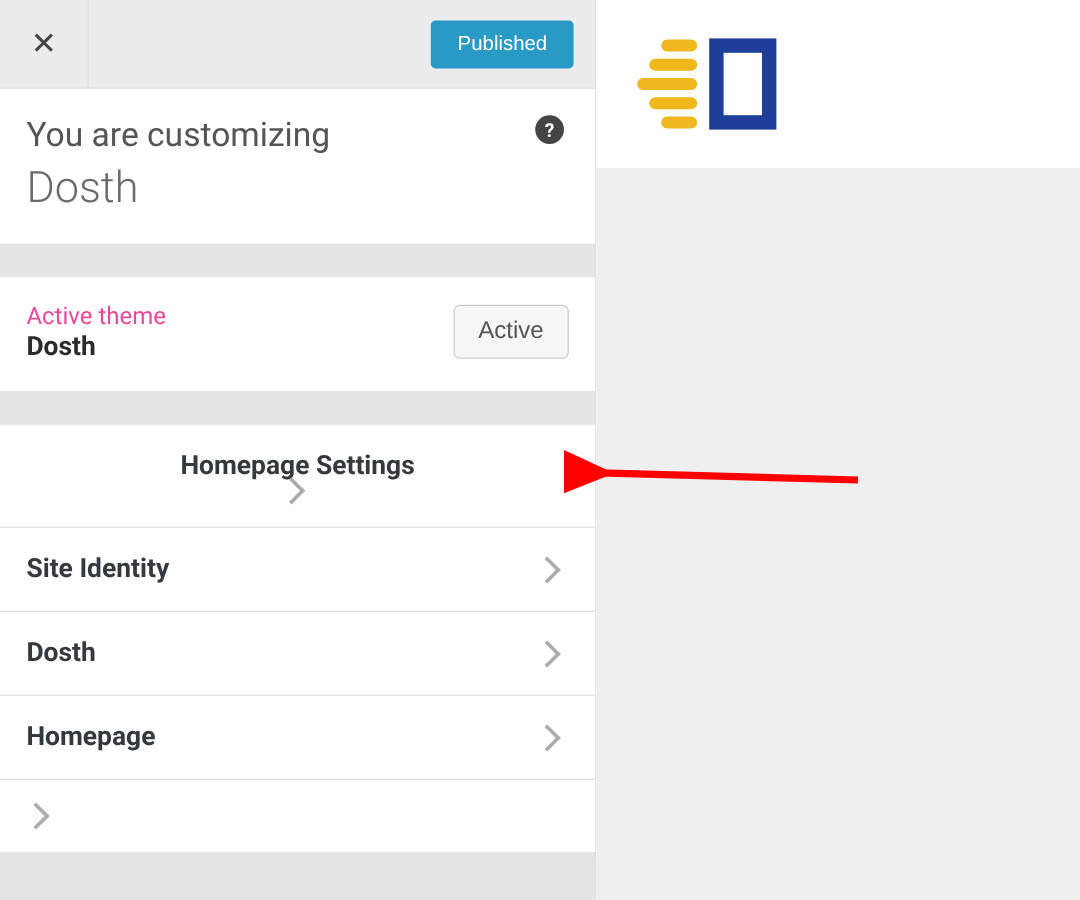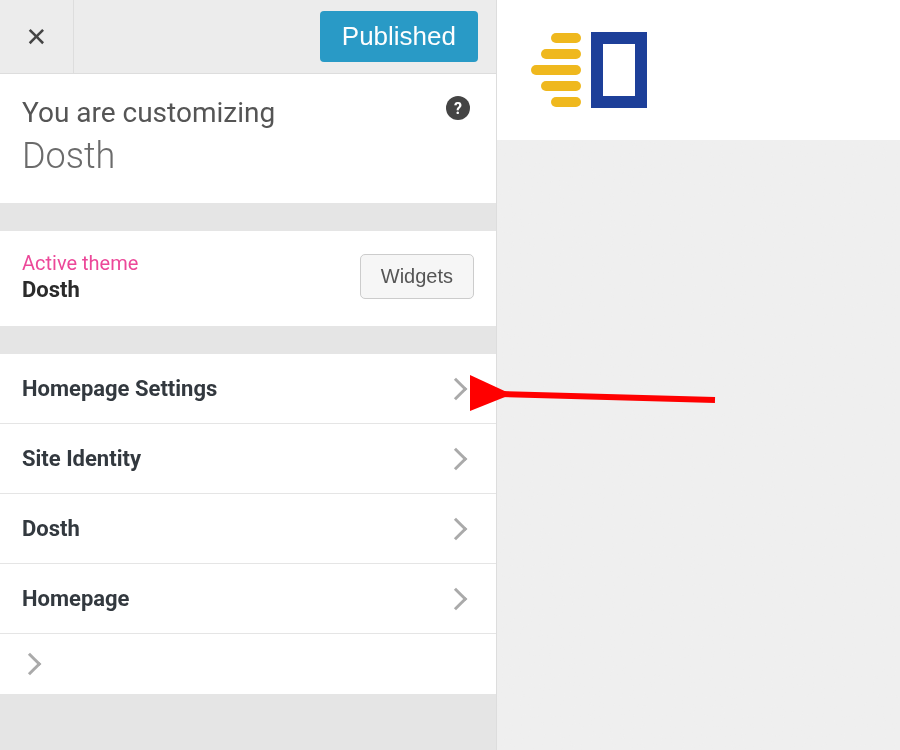--- a/index.html
+++ b/index.html
@@ -42,21 +42,21 @@
     }
     .topbar-spacer { flex: 1; }
     .publish-btn {
       align-self: center;
       margin-right: 18px;
       background: #1f96c4;
       color: #fff;
       border: none;
       border-radius: 4px;
       padding: 10px 22px;
-      font-size: 26px;
+      font-size: 17px;
       font-weight: 400;
       cursor: default;
       opacity: 0.95;
     }
     .info-panel {
       background: #fff;
       padding: 22px 22px 26px 22px;
       position: relative;
     }
     .info-sub {
@@ -117,21 +117,21 @@
     .menu-list { background: #e5e5e5; }
     .menu-item {
       background: #fff;
       border-top: 1px solid #e5e5e5;
       padding: 22px 22px;
       display: flex;
       align-items: center;
       justify-content: space-between;
       cursor: pointer;
     }
-    .menu-item:first-child { border-top: none; }
+    .menu-item:first-child { border-top: none; flex-direction: column; }
     .menu-label {
       color: #33393f;
       font-size: 22px;
       font-weight: 700;
     }
     .chevron {
       width: 16px;
       height: 16px;
       border-right: 3px solid #aaa;
       border-bottom: 3px solid #aaa;
@@ -201,21 +201,21 @@
       <div class="help-icon">?</div>
     </div>
 
     <div class="gap"></div>
 
     <div class="theme-panel">
       <div>
         <div class="theme-label">Active theme</div>
         <div class="theme-name">Dosth</div>
       </div>
-      <button class="change-btn">Widgets</button>
+      <button class="change-btn">Active</button>
     </div>
 
     <div class="gap"></div>
 
     <div class="menu-list">
       <div class="menu-item">
         <span class="menu-label">Homepage Settings</span>
         <span class="chevron"></span>
       </div>
       <div class="menu-item">

